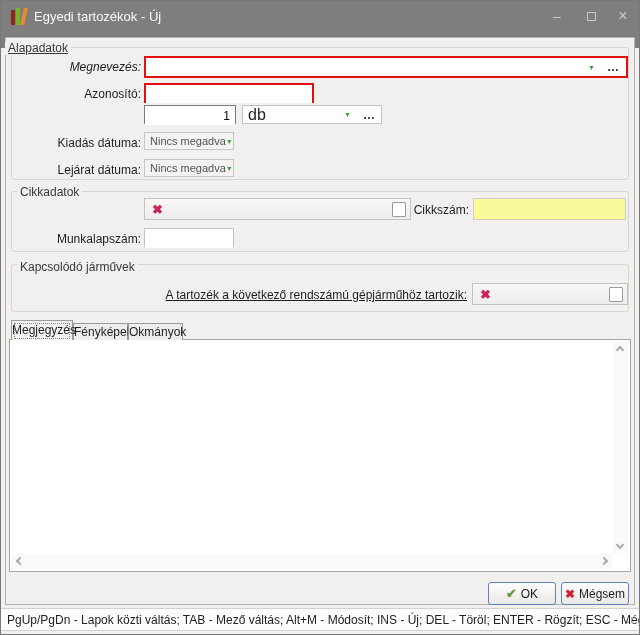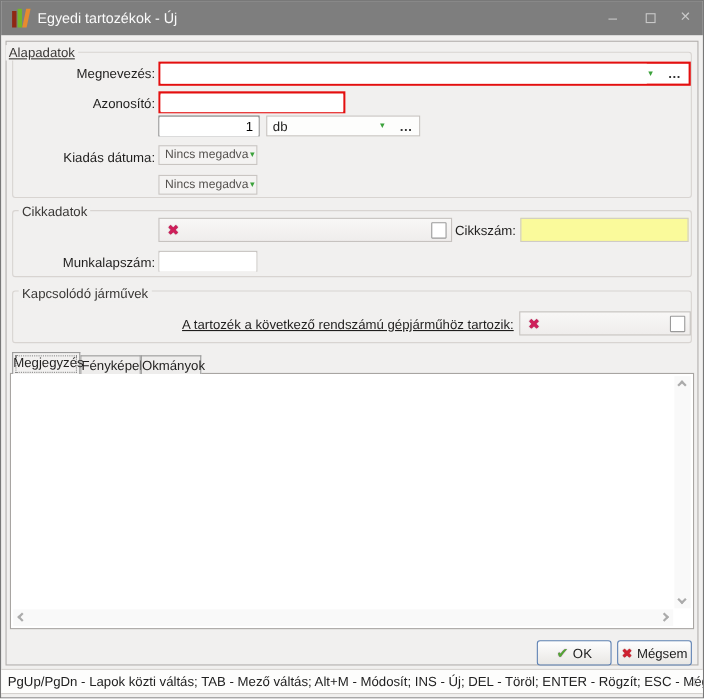--- a/index.html
+++ b/index.html
@@ -3,21 +3,21 @@
 <meta charset="utf-8">
 <style>
   * { margin:0; padding:0; box-sizing:border-box; }
   html,body { background:#ffffff; }
   body { font-family:"Liberation Sans", sans-serif; }
 
   #window { position:relative; width:640px; height:635px; background:#f1f0ef;
             border:1px solid #787878; overflow:hidden; }
 
   
-  .titlebar { position:absolute; left:0; top:0; width:100%; height:31px; background:#7e7e7e;padding-left:24px; }
+  .titlebar { position:absolute; left:0; top:0; width:100%; height:47px; background:#7e7e7e;padding-left:24px; }
   .app-icon { position:absolute; left:10px; top:7px; width:18px; height:17px; }
   .app-icon .b1 { position:absolute; left:0;  top:2px; width:4px; height:15px; background:#8f2714; }
   .app-icon .b2 { position:absolute; left:5px; top:0;  width:4px; height:17px; background:#72b62a; }
   .app-icon .b3 { position:absolute; left:11px; top:0; width:4px; height:17px; background:#e78b2e; transform:skewX(-12deg); }
   .title-text { position:absolute; left:33px; top:8px; font-size:13px; color:#fbfbfb; white-space:nowrap; }
   .tb-btn { position:absolute; top:0; width:30px; height:31px; color:#c9c9c9; font-size:14px;
             text-align:center; line-height:30px; cursor:default; }
   .tb-min  { left:541px; }
   .tb-max  { left:575px; }
   .tb-close{ left:607px; font-size:16px; }
@@ -41,21 +41,21 @@
   .ellipsis { font-size:12px; color:#333; font-weight:bold; line-height:1; flex:none; letter-spacing:1px; }
 
   .red-edit { position:absolute; border:2px solid #e30f0f; background:#ffffff; }
   .red-edit input { width:100%; height:100%; border:none; outline:none; font:12px "Liberation Sans",sans-serif; padding:0 4px; }
 
   .qty-edit { position:absolute; border:1px solid #7b7b7b; background:#ffffff; }
   .qty-edit input { width:100%; height:100%; border:none; outline:none; text-align:right;
                     font:12px "Liberation Sans",sans-serif; padding:0 5px; }
 
   .combo { position:absolute; border:1px solid #c6c2bf; background:#fdfdfc; display:flex; align-items:center; }
-  .combo .val { flex:1; font-size:12px; color:#1f1e1d; padding-left:5px; }
+  .combo .val { flex:1; font-size:16px; color:#1f1e1d; padding-left:5px; }
 
   .drop { position:absolute; border:1px solid #c9c5c2; background:#f4f3f2; display:flex; align-items:center; }
   .drop .val { flex:1; font-size:11px; color:#55524f; padding-left:5px; white-space:nowrap; }
 
   .picker { position:absolute; border:1px solid #c6c2bf;
             background:linear-gradient(#f8f7f6,#efedec); display:flex; align-items:center; }
   .clear-x { font-size:13px; color:#cf1f5a; text-shadow:0 0 1px #8c1240; padding-left:7px; flex:none; line-height:1; }
   .picker .spacer { flex:1; }
   .win-icon { width:14px; height:15px; background:#ffffff; border:1px solid #9a9a9a; border-radius:1px;
               margin-right:4px; flex:none; overflow:hidden; }
@@ -118,21 +118,21 @@
     <span class="tb-btn tb-min">–</span>
     <span class="tb-btn tb-max"><span class="max-box"></span></span>
     <span class="tb-btn tb-close">×</span>
   </div>
 
   <div class="panel"></div>
 
   <div class="group" style="left:10px; top:46px; width:618px; height:133px;"></div>
   <span class="group-label" style="left:4px; top:40px;text-decoration:underline;">Alapadatok</span>
 
-  <span class="row-label" style="left:10px; top:59px; width:130px;">Megnevezés:</span>
+  <span class="row-label" style="left:10px; top:59px; width:130px;font-style:italic;">Megnevezés:</span>
   <div class="red-combo" style="left:143px; top:55px; width:484px; height:22px;">
     <input value="" style="">
     <span class="arrow" style="margin-right:12px;">▼</span>
     <span class="ellipsis" style="margin-right:6px;">…</span>
   </div>
 
   <span class="row-label" style="left:10px; top:86px; width:130px;">Azonosító:</span>
   <div class="red-edit" style="left:143px; top:82px; width:170px; height:20px;">
     <input value="" style="">
   </div>
@@ -145,20 +145,21 @@
     <span class="arrow" style="margin-right:12px;">▼</span>
     <span class="ellipsis" style="margin-right:5px;">…</span>
   </div>
 
   <span class="row-label" style="left:10px; top:135px; width:130px;">Kiadás dátuma:</span>
   <div class="drop" style="left:143px; top:131px; width:90px; height:18px;">
     <span class="val">Nincs megadva</span>
     <span class="arrow" style="margin-right:5px;">▼</span>
   </div>
 
+  <span class="row-label" style="left:10px; top:162px; width:130px;">Lejárat dátuma:</span>
   <div class="drop" style="left:143px; top:158px; width:90px; height:18px;">
     <span class="val">Nincs megadva</span>
     <span class="arrow" style="margin-right:5px;">▼</span>
   </div>
 
   <div class="group" style="left:10px; top:190px; width:618px; height:61px;"></div>
   <span class="group-label" style="left:16px; top:184px;">Cikkadatok</span>
 
   <div class="picker" style="left:143px; top:197px; width:267px; height:22px;">
     <span class="clear-x">✖</span>

